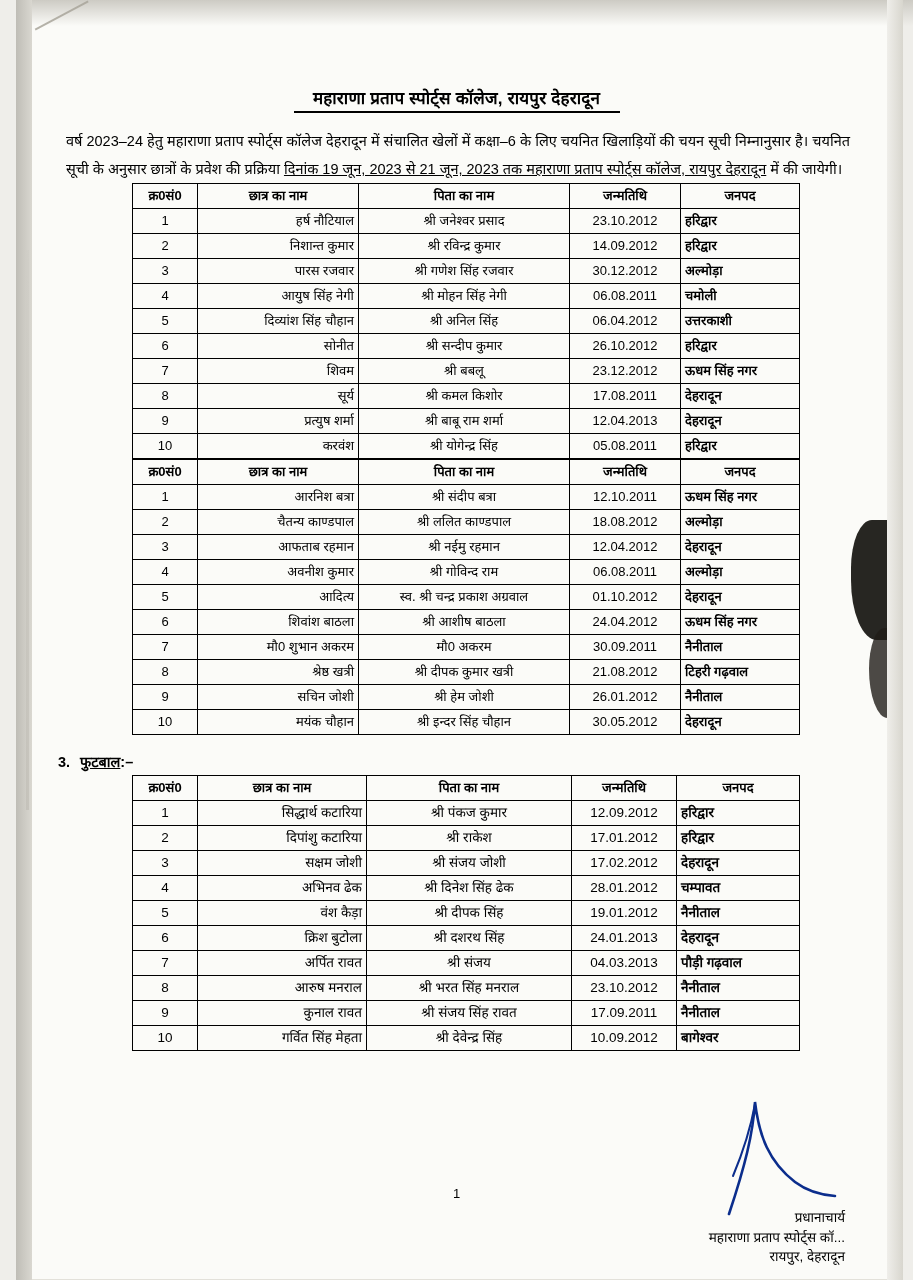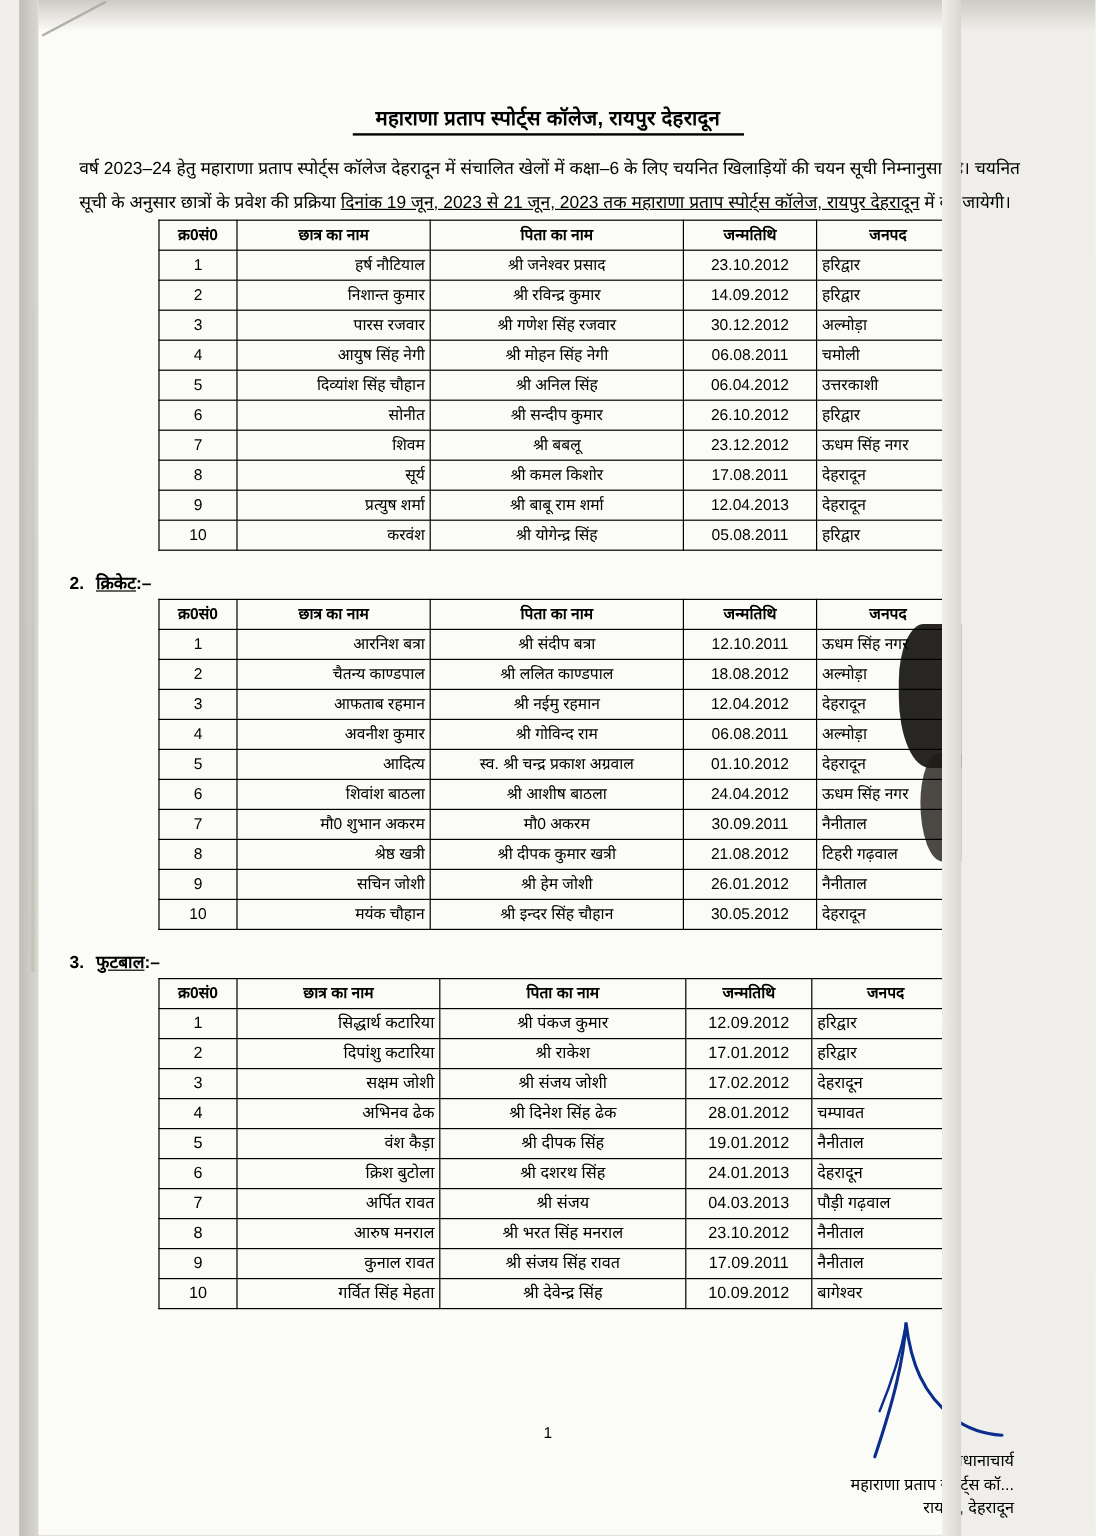--- a/index.html
+++ b/index.html
@@ -7,21 +7,21 @@
     width:913px;height:1280px;
     background:#efeeea;
     font-family:"Liberation Sans", sans-serif;
     color:#000;
     position:relative;
     overflow:hidden;
   }
   
   .page{
     position:absolute;
-    left:16px;top:0;width:785px;height:1280px;
+    left:16px;top:0;width:887px;height:1280px;
     background:#fbfbf8;
     box-shadow:0 0 0 1px #e3e1da inset;
   }
   
   .edge-left{position:absolute;left:0;top:0;width:16px;height:1280px;background:linear-gradient(90deg,#bfbdb6,#d9d7d0);}
   .edge-right{position:absolute;right:0;top:0;width:16px;height:1280px;background:linear-gradient(270deg,#d8d6ce,#efeeea);}
   .corner-fold{
     position:absolute;left:26px;top:12px;width:60px;height:44px;
     border-top:2px solid #a8a49a;
     transform:rotate(-28deg);
@@ -74,21 +74,21 @@
     padding:1px 4px;
     height:22px;
     line-height:20px;
     white-space:nowrap;
   }
   table.tbl th{font-weight:bold;text-align:center;font-size:13px;}
   td.c-sno{width:56px;text-align:center;}
   td.c-name{width:152px;text-align:right;padding-left:6px;}
   td.c-father{width:202px;text-align:center;padding-left:6px;}
   td.c-dob{width:102px;text-align:center;}
-  td.c-dist{width:110px;text-align:left;padding-left:6px;}
+  td.c-dist{width:110px;text-align:left;padding-left:6px;font-weight:bold;}
   
   .t3 td.c-name{width:160px;}
   .t3 td.c-father{width:196px;}
   .t3 td.c-dob{width:96px;}
   .t3 td.c-dist{width:114px;}
   .t3 th,.t3 td{font-size:13.5px;}
   .pageno{
     position:absolute;left:0;right:0;top:1186px;text-align:center;font-size:13px;
   }
   .sign-block{
@@ -198,23 +198,20 @@
         <tr>
             <td class="c-sno">10</td>
             <td class="c-name">करवंश</td>
             <td class="c-father">श्री योगेन्द्र सिंह</td>
             <td class="c-dob">05.08.2011</td>
             <td class="c-dist">हरिद्वार</td>
           </tr>
       </tbody>
     </table>
 
-    <div class="sec">
-      <span class="num">2.</span><span class="nm">क्रिकेट</span><span>:–</span>
-    </div>
     <table class="tbl t2">
       <thead>
         <tr>
           <th style="width:56px">क्र0सं0</th>
           <th style="width:152px">छात्र का नाम</th>
           <th style="width:202px">पिता का नाम</th>
           <th style="width:102px">जन्मतिथि</th>
           <th style="width:110px">जनपद</th>
         </tr>
       </thead>

